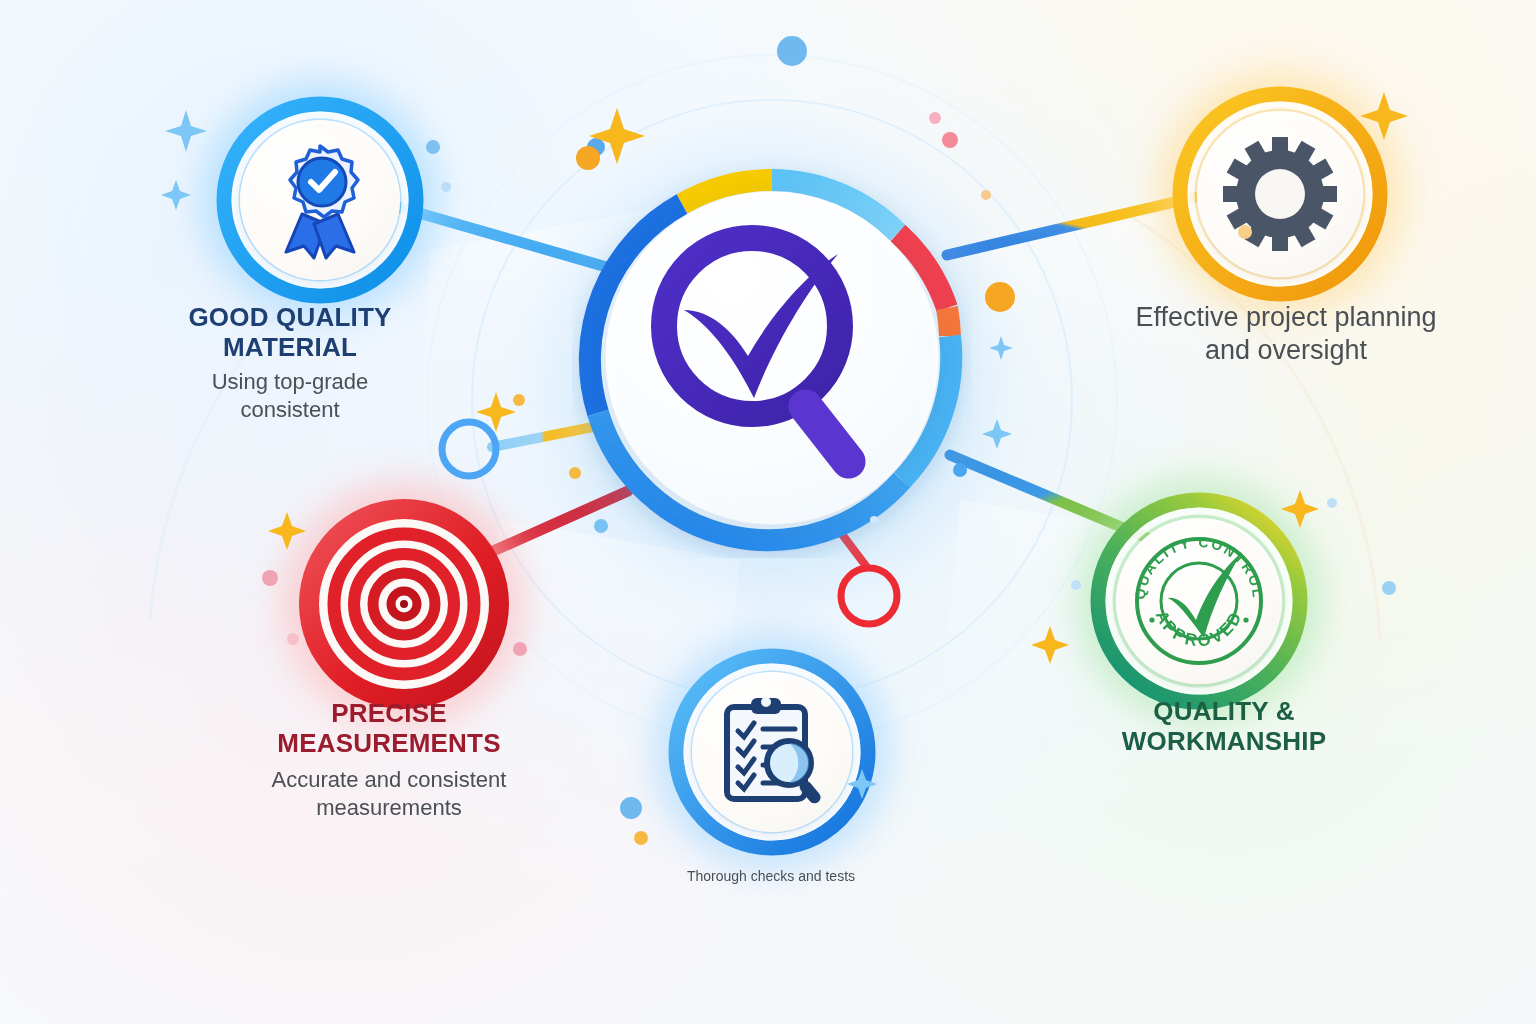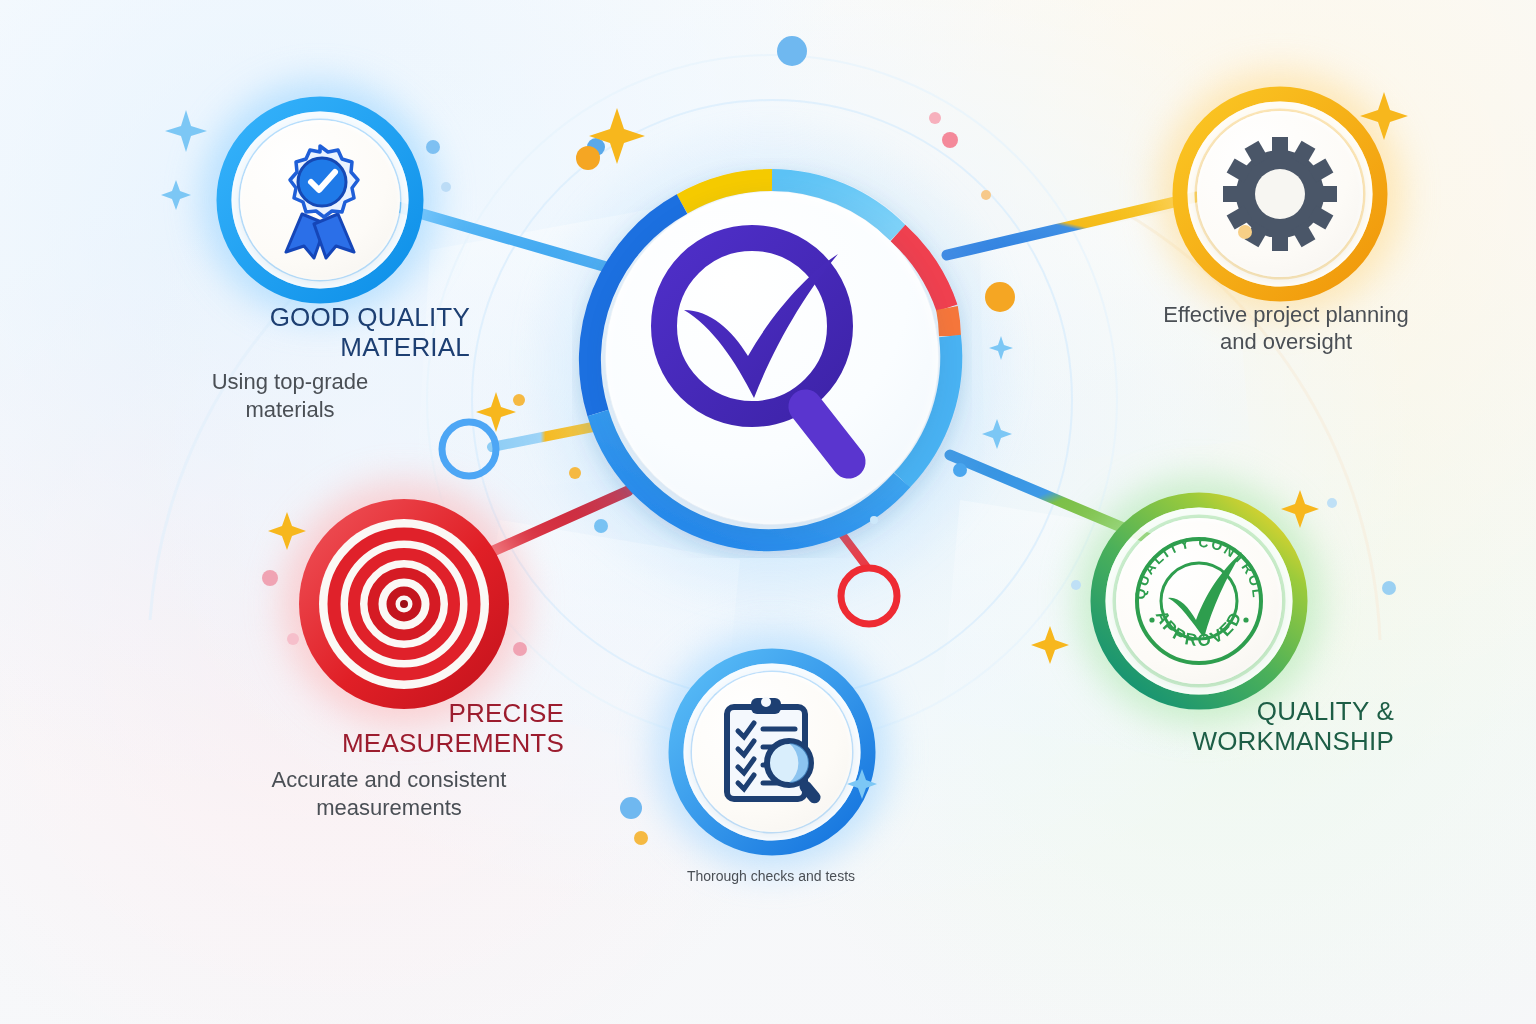--- a/index.html
+++ b/index.html
@@ -54,38 +54,37 @@
   #hub .hubface {
     position: absolute; left: 34px; top: 34px; width: 332px; height: 332px;
     border-radius: 50%;
     background: radial-gradient(circle at 38% 26%, #ffffff 0%, #fafdff 55%, #eef5fb 100%);
     box-shadow: inset 0 4px 14px rgba(255,255,255,0.95), 0 6px 22px rgba(40,90,150,0.12);
   }
 
   
   .txt { position: absolute; }
   .txt .t-title {
-    font-weight: normal;
+    font-weight: bold;
     letter-spacing: .2px;
     line-height: 1.14;
-    text-align: right;
   }
   .txt .t-sub {
     color: #4a4f55;
     line-height: 1.24;
     margin-top: 6px;
   }
 
   #t-material { left: 110px; top: 303px; width: 360px; text-align: center; }
   #t-material .t-title { font-size: 26px; color: #1d3f72; }
   #t-material .t-sub   { font-size: 22px; }
 
   #t-execution { left: 1086px; top: 295px; width: 400px; text-align: center; }
   #t-execution .t-title { font-size: 26px; color: #8a6311; }
-  #t-execution .t-sub   { font-size: 22px; }
+  #t-execution .t-sub   { font-size: 27px; }
 
   #t-precise { left: 214px; top: 699px; width: 350px; text-align: center; }
   #t-precise .t-title { font-size: 26px; color: #9c1c2e; }
   #t-precise .t-sub   { font-size: 22px; margin-top: 8px; }
 
   #t-inspection { left: 576px; top: 862px; width: 390px; text-align: center; }
   #t-inspection .t-title { font-size: 26px; color: #1d3f72; }
   #t-inspection .t-sub   { font-size: 14px; }
 
   #t-workmanship { left: 1054px; top: 697px; width: 340px; text-align: center; }
@@ -242,21 +241,21 @@
     </div>
   </div>
 
   <div class="txt" id="t-material">
     <div class="t-title">
       <span>GOOD QUALITY</span><br>
       <span>MATERIAL</span>
     </div>
     <div class="t-sub">
       <span>Using top-grade</span><br>
-      <span>materials</span>
+      <span>consistent</span>
     </div>
   </div>
 
   <div class="node" id="n-execution" style="left:1172px;top:86px;width:216px;height:216px;">
     <div class="glow" style="inset:-14px;background:#ffd98a"></div>
     <svg width="216" height="216" viewBox="0 0 216 216" style="position:absolute;left:0;top:0">
       <defs>
         <linearGradient id="ringExec" x1="0" y1="0" x2="1" y2="1">
           <stop offset="0%" stop-color="#fbc824"></stop>
             <stop offset="100%" stop-color="#f0960a"></stop>

